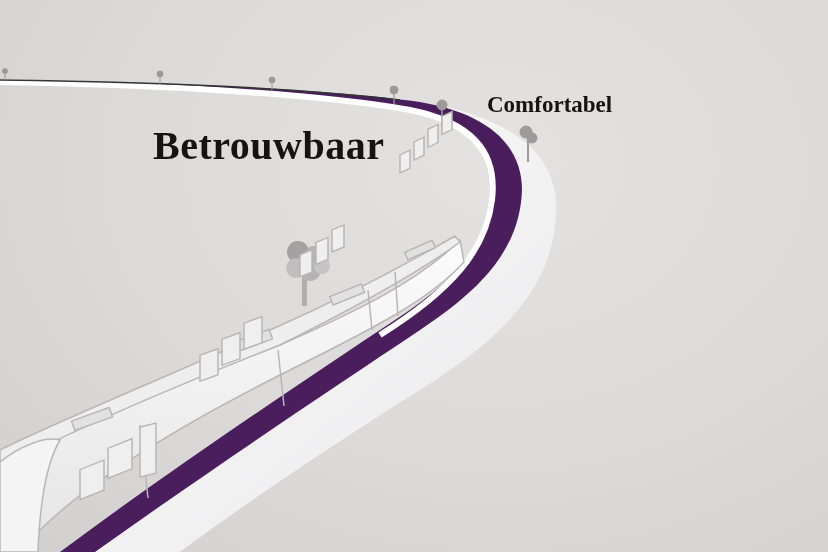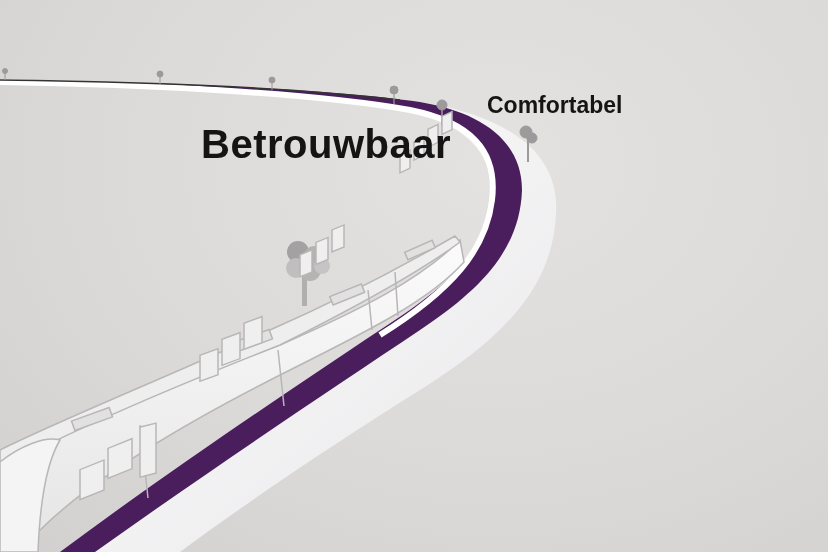--- a/index.html
+++ b/index.html
@@ -1,21 +1,21 @@
 <!DOCTYPE html>
 <html><head>
   <meta charset="utf-8">
   <style>
     html, body { margin: 0; padding: 0; }
     body { width: 828px; height: 552px; overflow: hidden; background: #dcdad8; }
     .scene { position: relative; width: 828px; height: 552px; overflow: hidden;
       background: radial-gradient(ellipse at 60% 30%, #e4e2e0 0%, #dcdad8 55%, #d2d0ce 100%); }
     .scene svg { position: absolute; left: 0; top: 0; }
-    .label { position: absolute; font-family: Liberation Sans, sans-serif; color: #141414; white-space: nowrap; }
-    .label-big { left: 153px; top: 122px; font-size: 40px; font-weight: bold; letter-spacing: 0.5px; margin-left: 48px; }
+    .label { position: absolute; font-family: Liberation Serif, serif; color: #141414; white-space: nowrap; }
+    .label-big { left: 153px; top: 122px; font-size: 40px; font-weight: bold; letter-spacing: 0.5px; }
     .label-small { left: 487px; top: 92px; font-size: 23px; font-weight: bold; }
   </style>
 </head>
 <body>
 
 <div class="scene">
   <svg width="828" height="552" viewBox="0 0 828 552">
     <defs>
       <linearGradient id="trackShade" x1="0" y1="0" x2="1" y2="1">
         <stop offset="0" stop-color="#ffffff"></stop>

